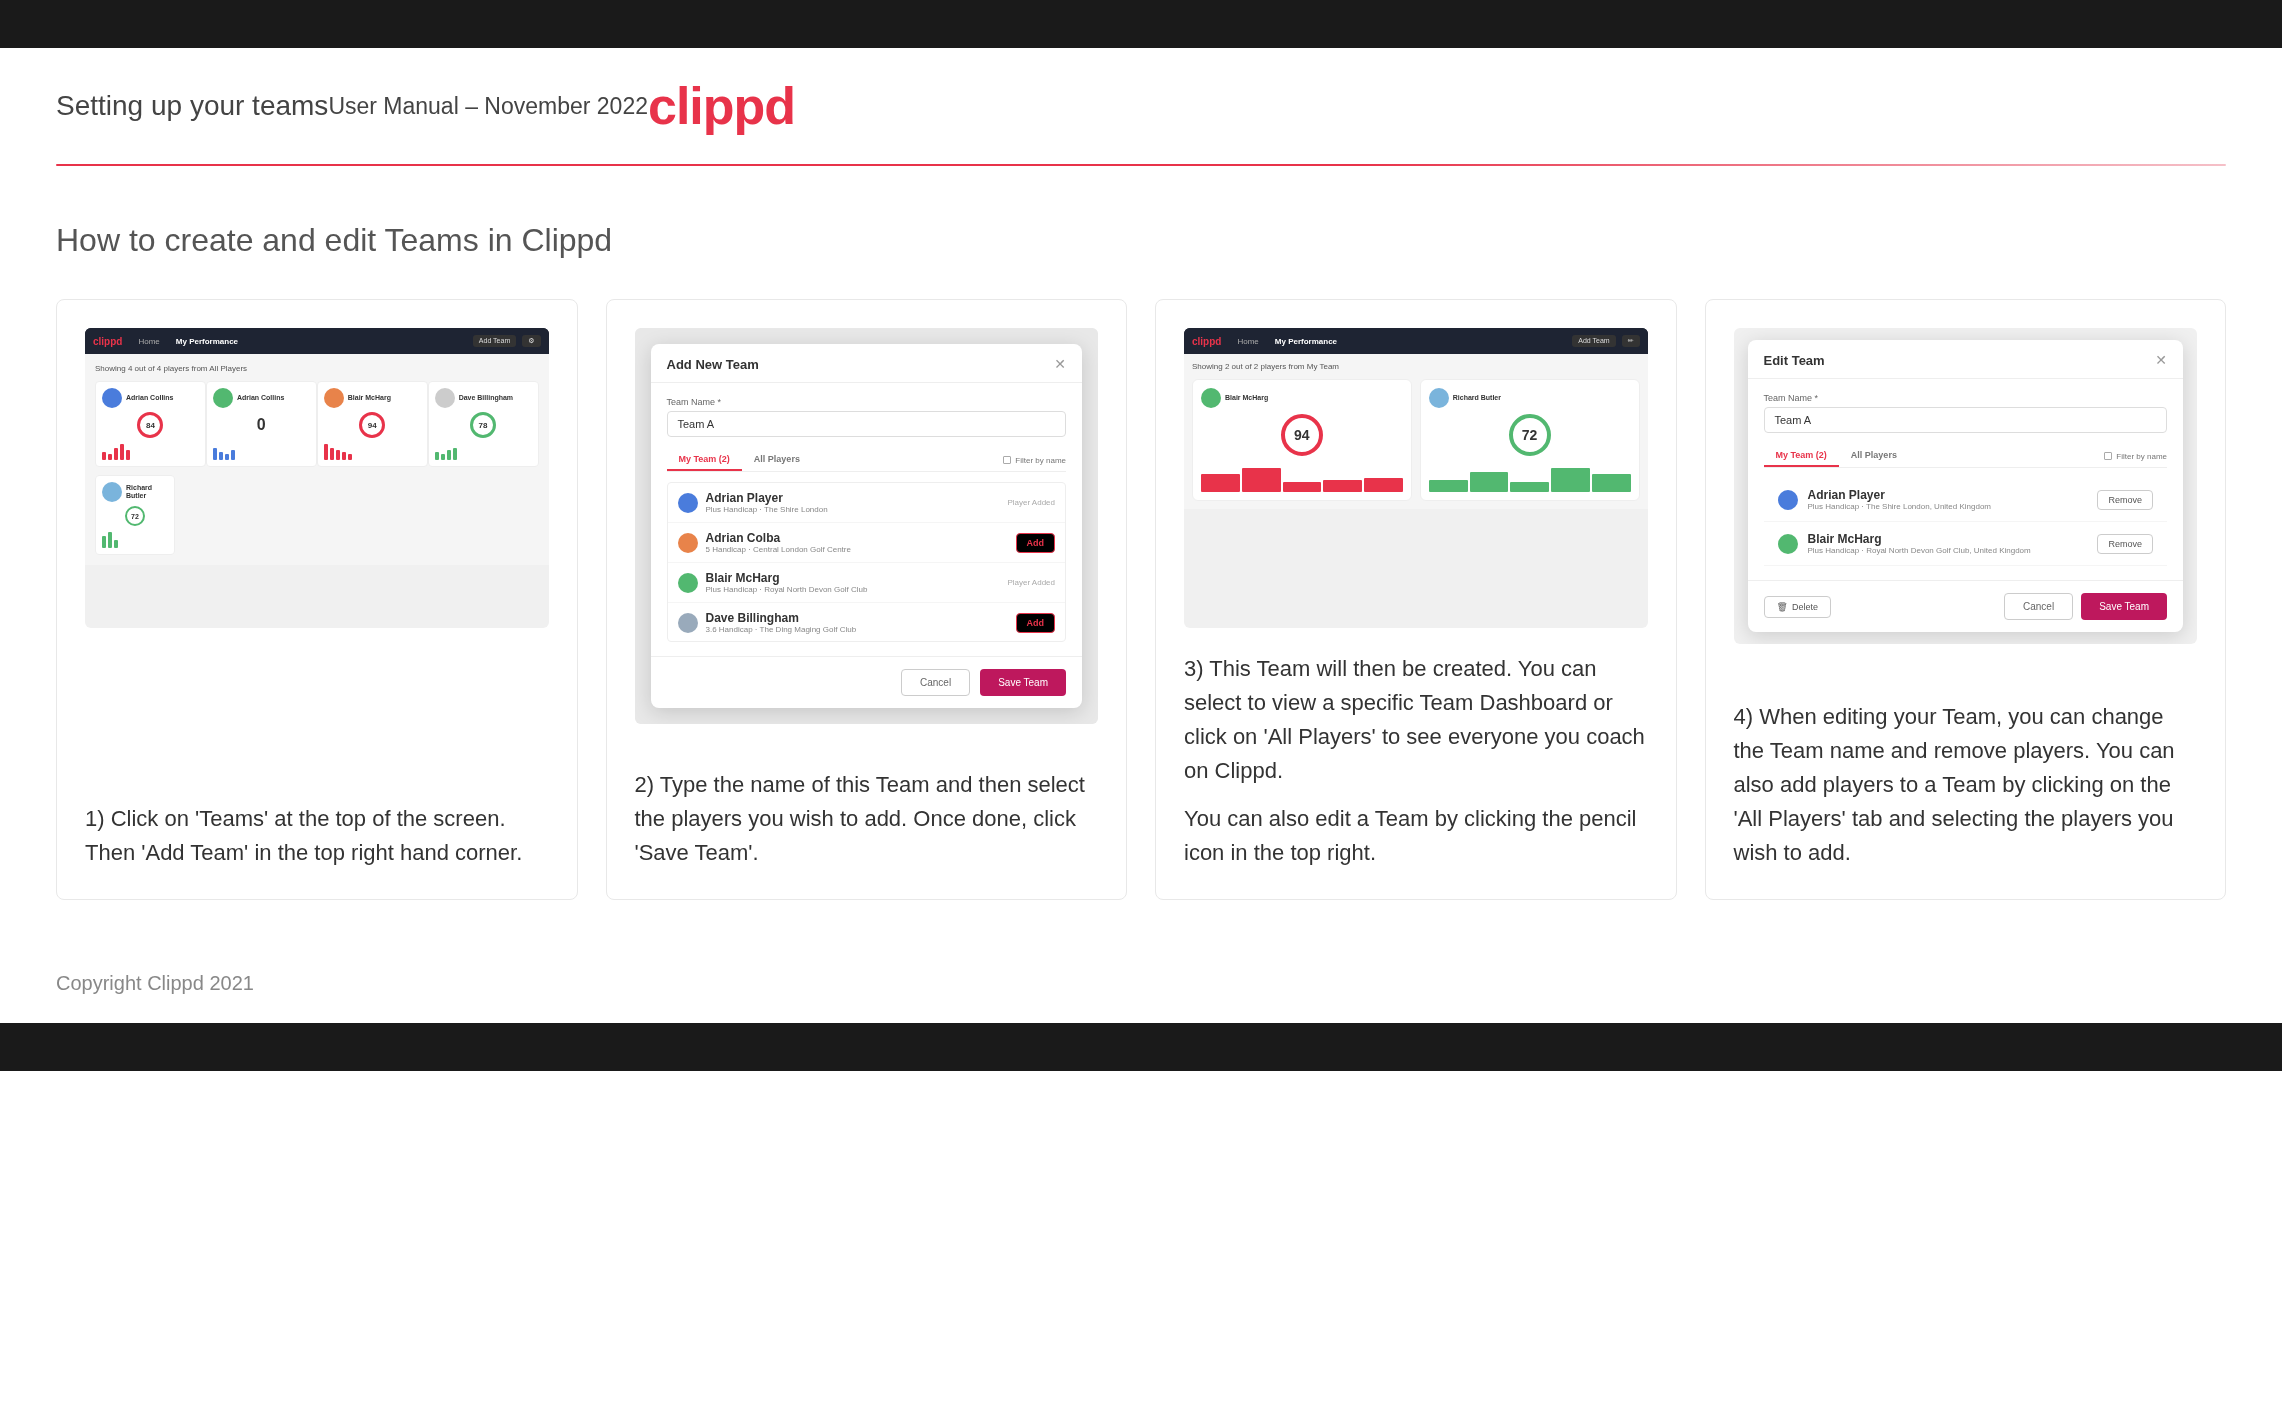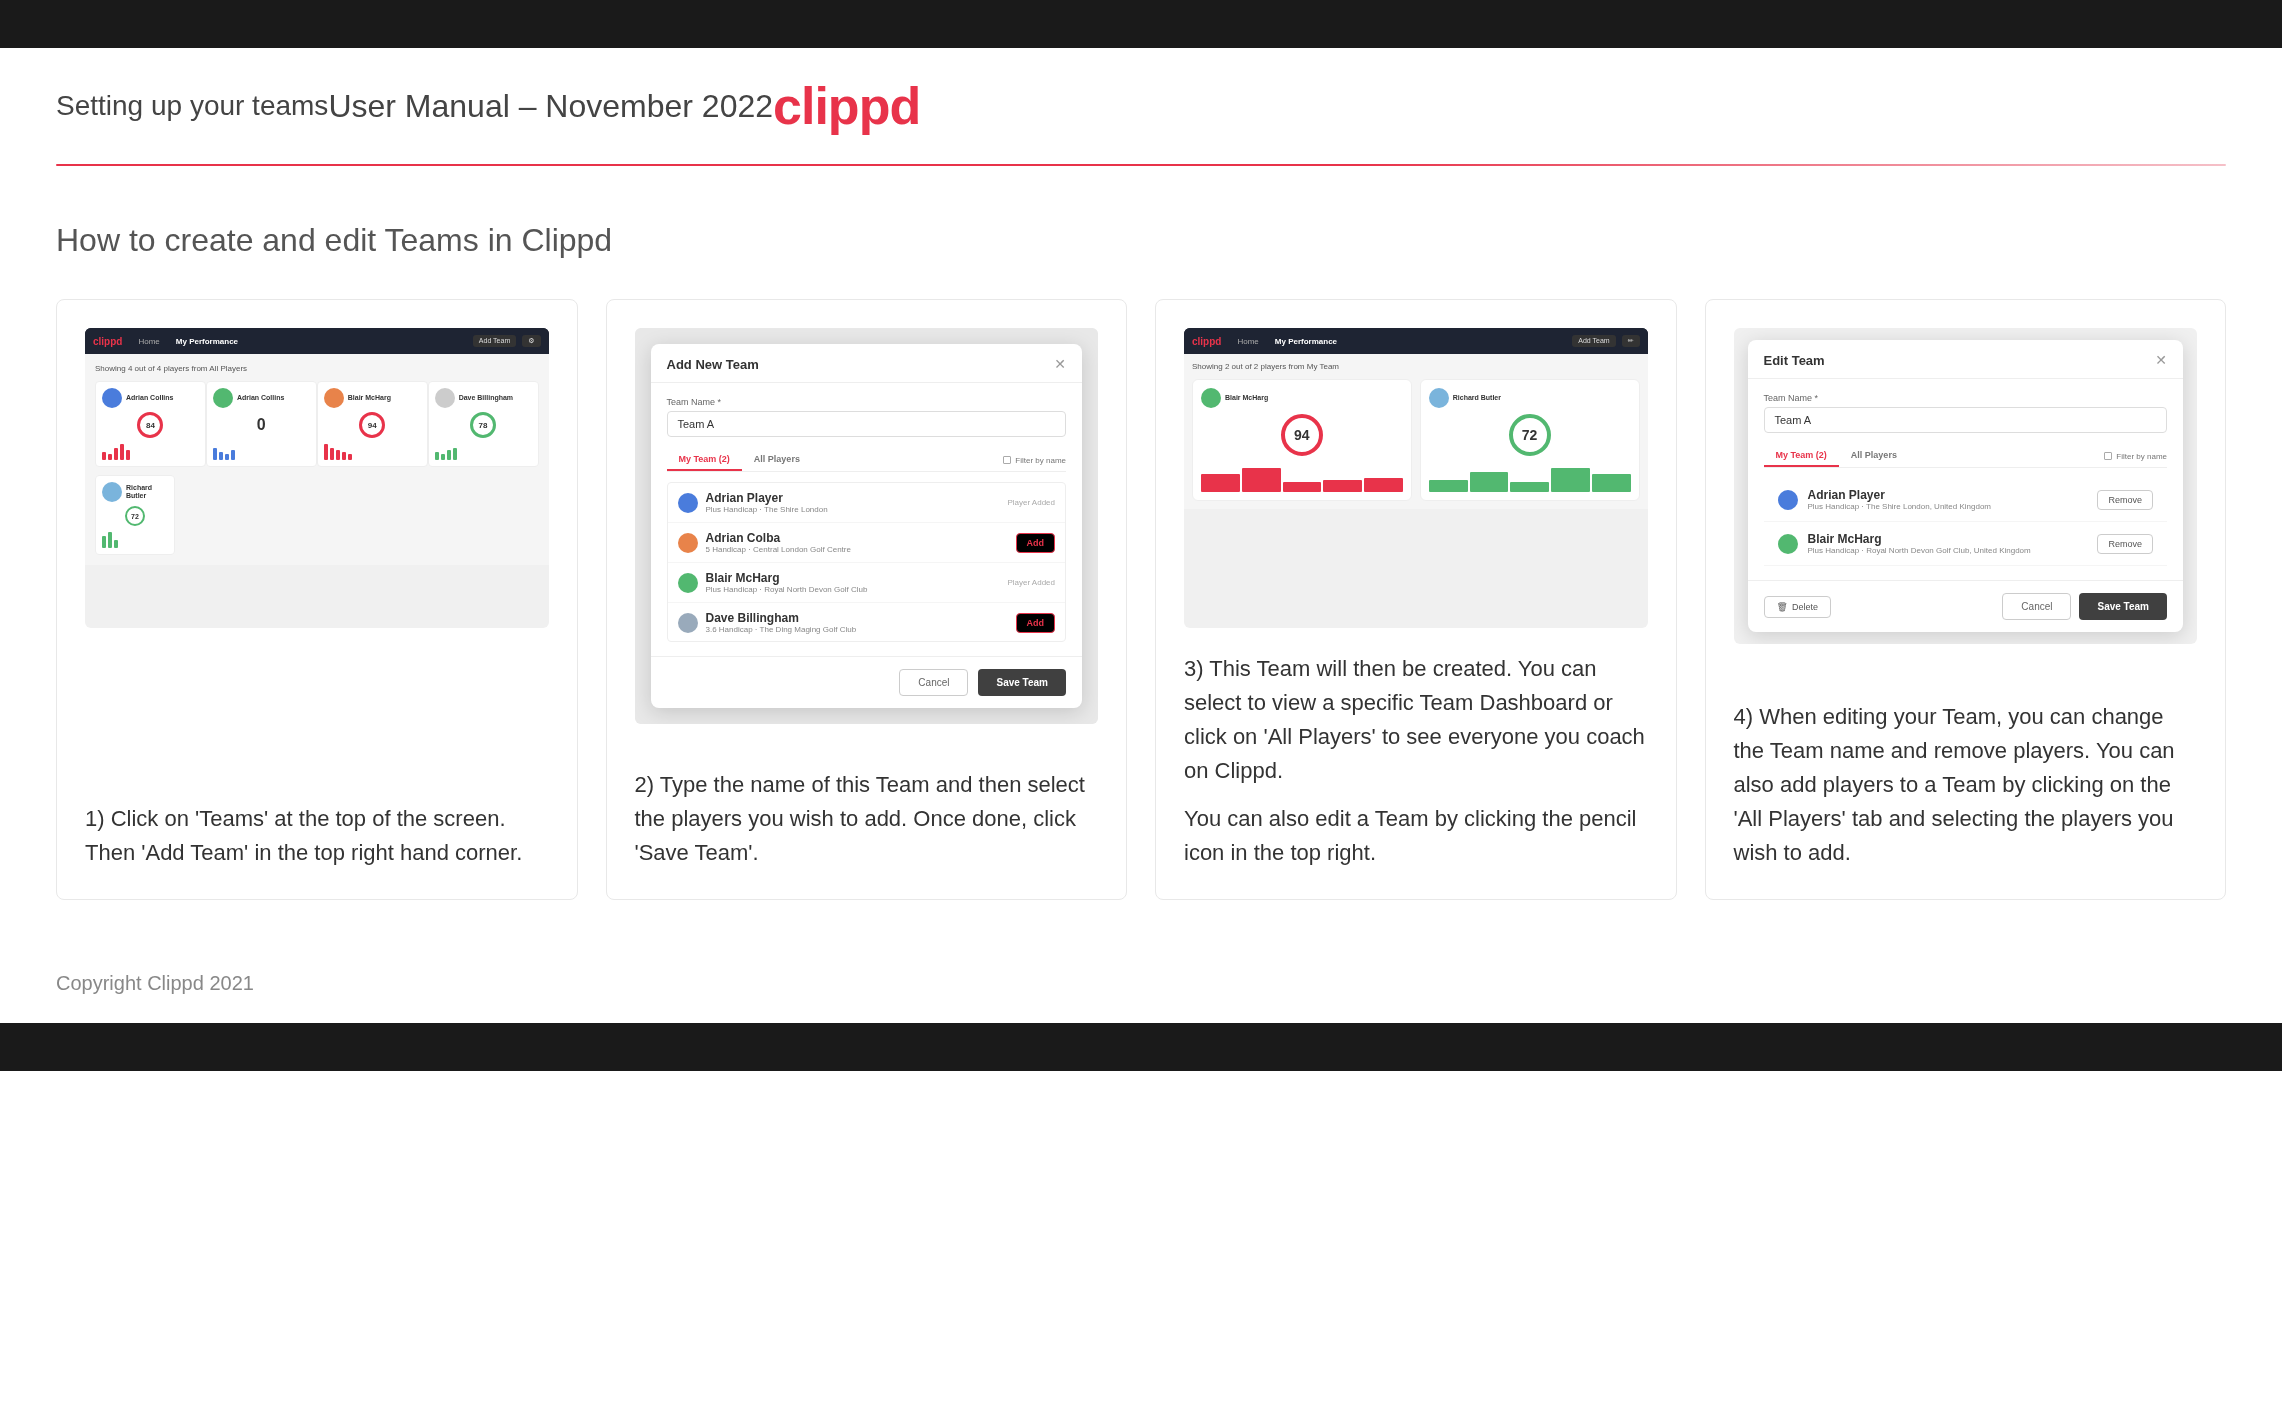--- a/index.html
+++ b/index.html
@@ -22,21 +22,21 @@
     .header {
       display: flex;
       align-items: center;
       padding: 28px 56px 0 56px;
     }
     .header-left {
       font-size: 28px;
       color: #444;
     }
     .header-center {
-      font-size: 32px;
+      font-size: 23px;
       color: #444;
     }
     .header-logo {
       font-size: 52px;
       font-weight: 900;
       color: #e8334a;
       letter-spacing: -1px;
     }
 
     
@@ -357,27 +357,27 @@
     .mock-cancel-btn {
       background: #fff;
       border: 1.5px solid #ccc;
       color: #666;
       border-radius: 4px;
       padding: 7px 18px;
       font-size: 10px;
       cursor: pointer;
     }
     .mock-save-btn {
-      background: #404040;
+      background: #be185d;
       border: none;
       color: #fff;
       border-radius: 4px;
       padding: 7px 18px;
       font-size: 10px;
-      font-weight: bold;
+      font-weight: normal;
       cursor: pointer;
     }
 
     
     .mock-team-dash {
       background: #f5f5f5;
       padding: 8px;
     }
     .mock-team-cards {
       display: grid;

